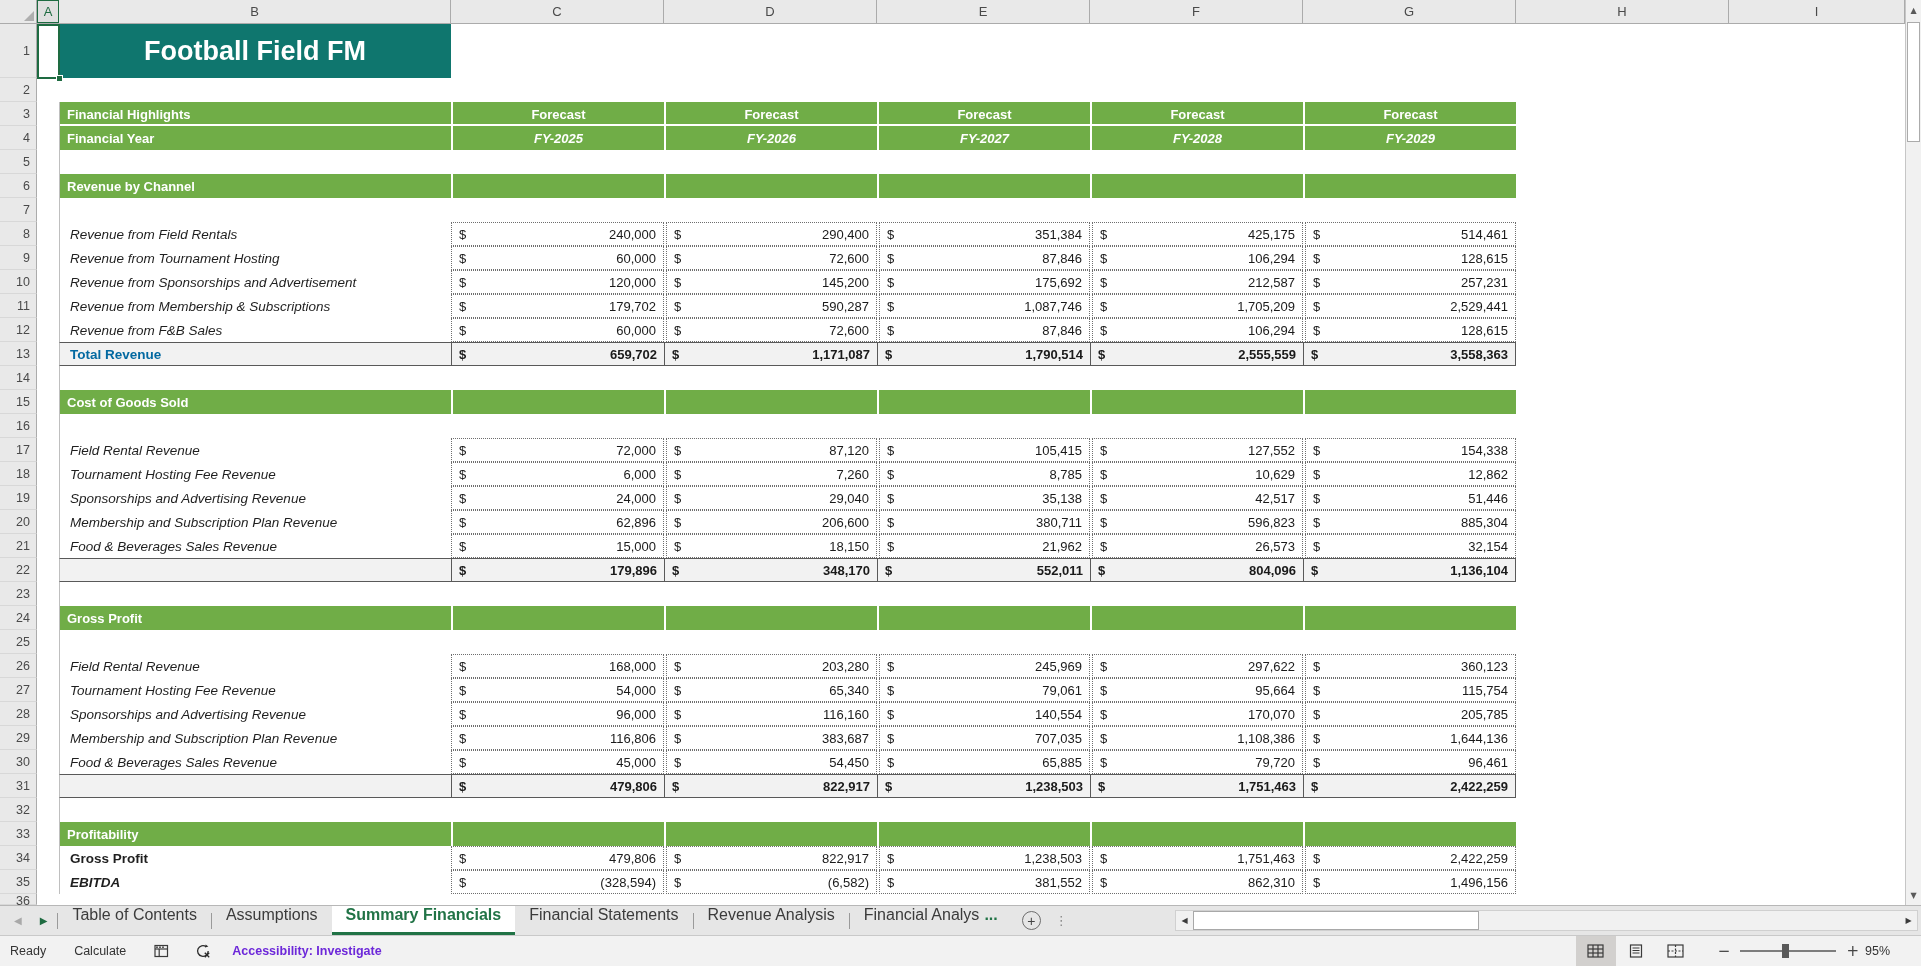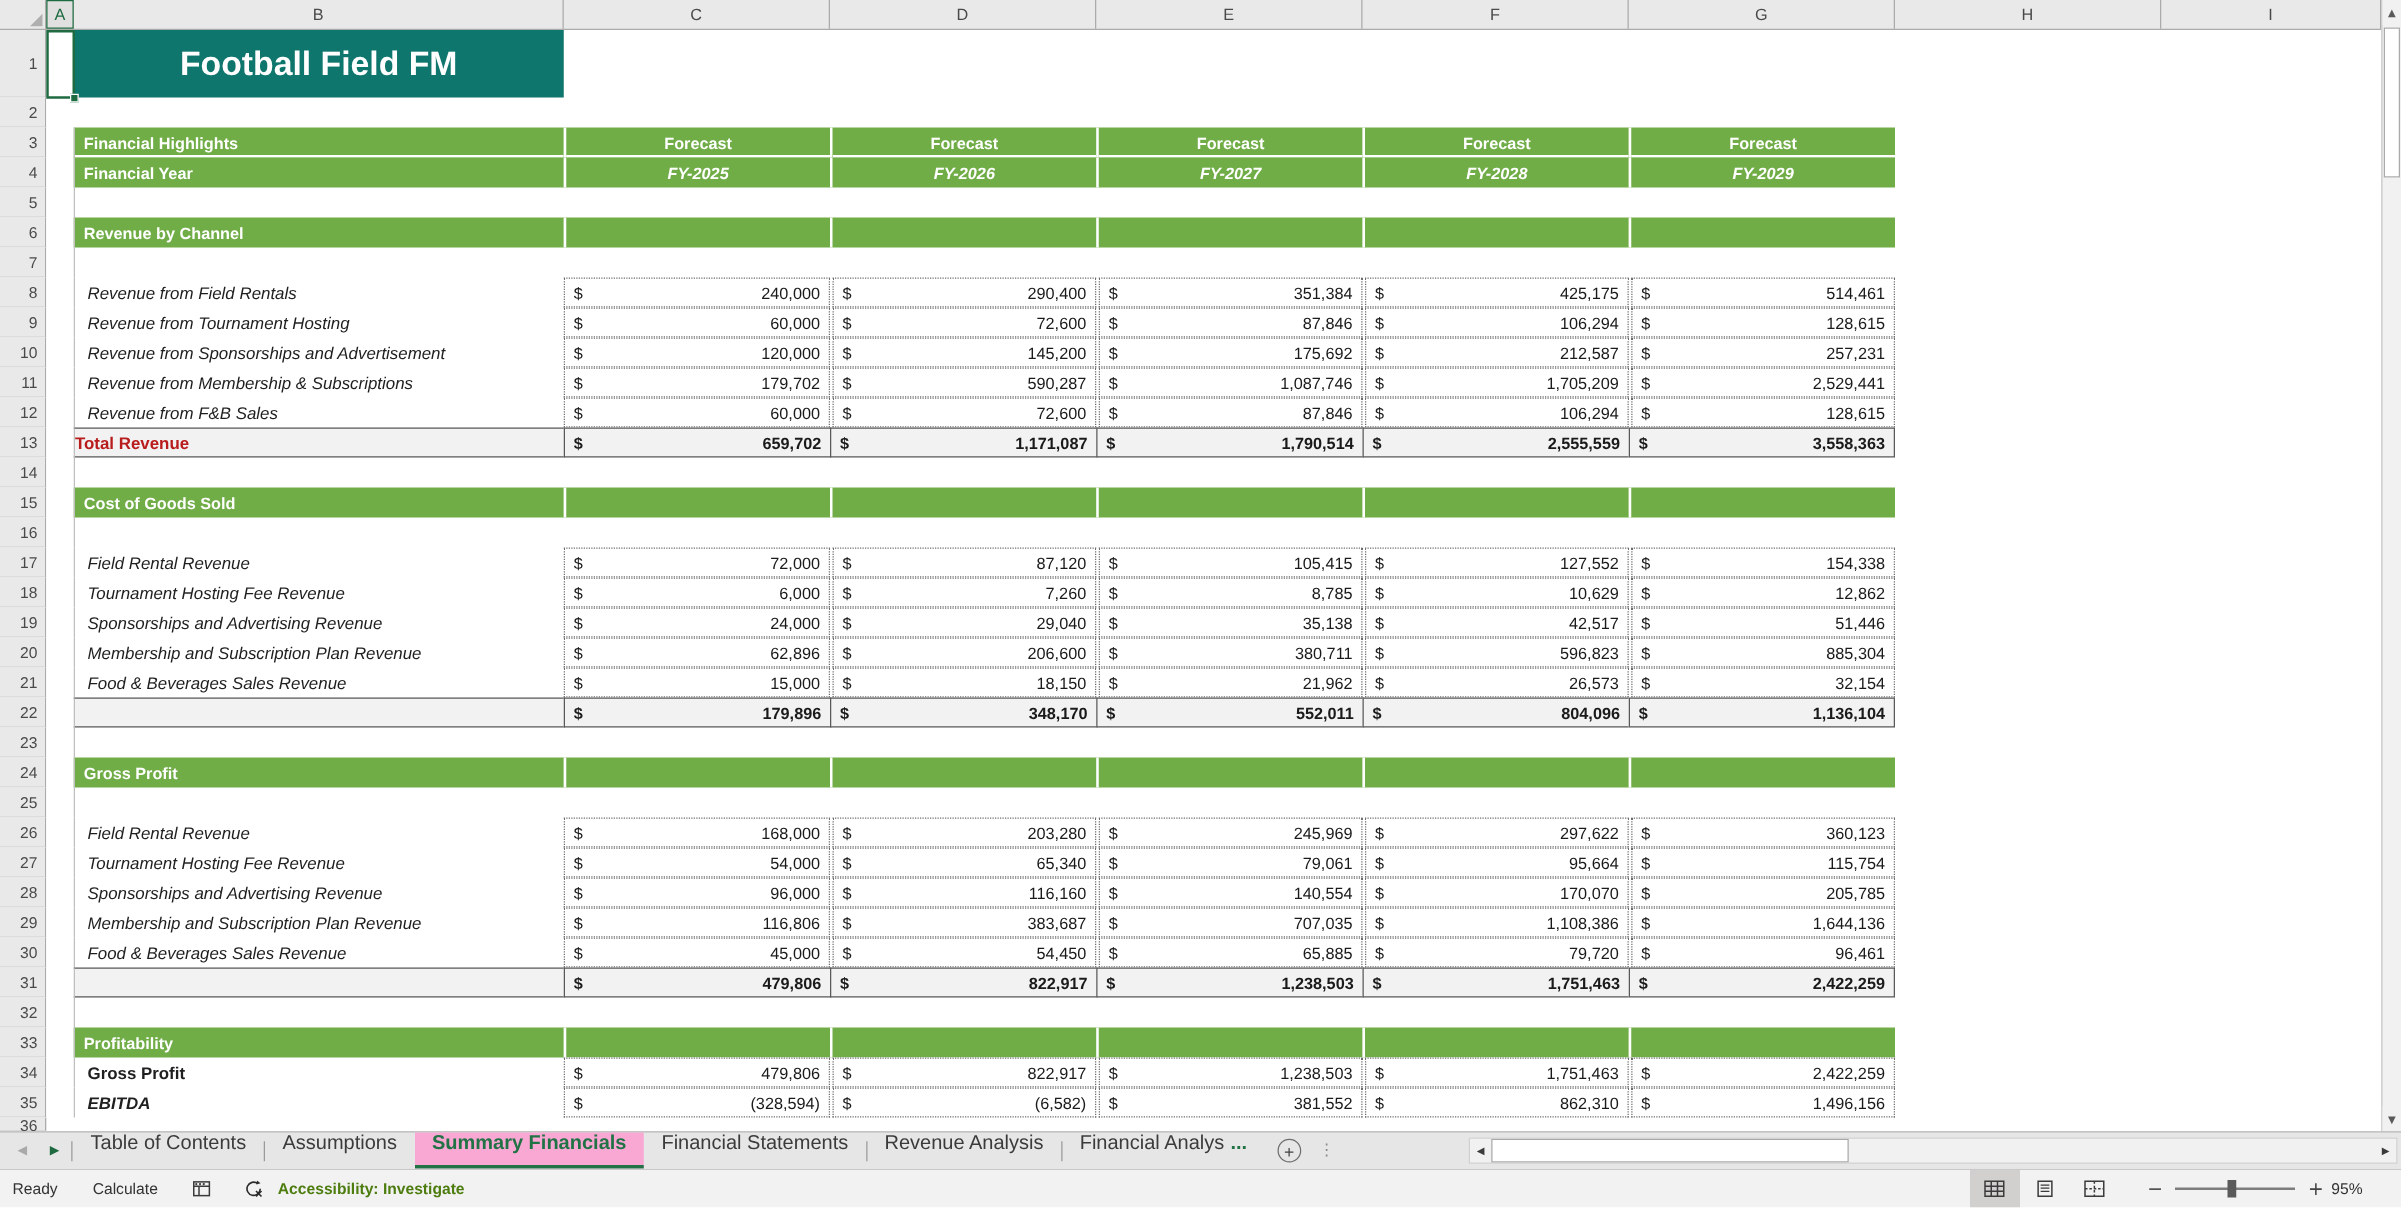--- a/index.html
+++ b/index.html
@@ -54,22 +54,22 @@
   .lbl-bold { font-style:normal; font-weight:bold; }
   .lbl-bolditalic { font-weight:bold; }
 
   
   .money { display:flex; align-items:center; justify-content:space-between; padding:0 7px;
            font-size:13px; color:#1a1a1a; background:#fff; border:1px dotted #6E6E6E; }
   .money.gap { width:211px; margin-left:2px; }
   .cur, .num { pointer-events:none; }
 
   
-  .total-lbl { display:flex; align-items:center; font-size:13.5px; font-weight:bold;
-               color:#b91c1c; background:#F2F2F2; border-top:1px solid #595959; border-bottom:1px solid #595959; }
+  .total-lbl { display:flex; align-items:center; padding-left:10px; font-size:13.5px; font-weight:bold;
+               color:#0369a1; background:#F2F2F2; border-top:1px solid #595959; border-bottom:1px solid #595959; }
   .total-m { display:flex; align-items:center; justify-content:space-between; padding:0 7px;
              font-size:13px; font-weight:bold; color:#1a1a1a; background:#F2F2F2;
              border-top:1px solid #595959; border-bottom:1px solid #595959; border-left:1px solid #595959; }
   .total-m.last { border-right:1px solid #595959; }
 
   
   #selection { position:absolute; left:37px; top:24px; width:23px; height:55px;
                border:2px solid #1E6B41; pointer-events:none; }
   #selection .fill-handle { position:absolute; right:-5px; bottom:-5px; width:7px; height:7px;
                background:#1E6B41; border:1px solid #fff; }
@@ -85,41 +85,41 @@
               border:1px solid #ABABAB; }
 
   
   #tabbar { position:absolute; left:0; top:905px; width:1921px; height:30px; background:#E6E6E6;
             border-top:1px solid #B7B7B7; display:flex; align-items:stretch; }
   .tab-nav { display:flex; align-items:center; padding:0 10px 0 14px; gap:18px; }
   .nav-arrow { font-family:"DejaVu Sans", sans-serif; font-size:10px; color:#1E6B41; cursor:default; }
   .nav-arrow.disabled { color:#A9A9A9; }
   .tab-divider { width:1px; height:16px; background:#9a9a9a; align-self:center; }
   .tab { display:flex; align-items:flex-start; padding:0 14px; font-size:16px; color:#3b3b3b; cursor:default; }
-  .tab.active { background:#f9a8d4; color:#217346; font-weight:bold;
+  .tab.active { background:#ffffff; color:#217346; font-weight:bold;
                 box-shadow: inset 0 -3px 0 #217346; }
   .tab .ellip { color:#217346; margin-left:5px; font-weight:bold; }
   .tab-extras { display:flex; align-items:center; gap:14px; padding:0 10px; }
   .add-sheet { width:19px; height:19px; border:1px solid #6d6d6d; border-radius:50%;
                display:flex; align-items:center; justify-content:center; color:#444; font-size:14px; line-height:1; }
   .dots { font-family:"DejaVu Sans", sans-serif; color:#8a8a8a; font-size:13px; }
   .hscroll { margin-left:auto; align-self:center; width:743px; height:21px; display:flex;
              align-items:stretch; background:#F1F1F1; border:1px solid #D0D0D0; margin-right:3px; }
   .hs-btn { width:17px; display:flex; align-items:center; justify-content:center;
             font-family:"DejaVu Sans", sans-serif; font-size:8px; color:#3b3b3b; }
   .hs-thumb { width:286px; background:#fff; border:1px solid #A8A8A8; }
   .hs-track { flex:1; }
 
   
   #statusbar { position:absolute; left:0; top:935px; width:1921px; height:31px; background:#F2F2F2;
                border-top:1px solid #C9C9C9; display:flex; align-items:center; font-size:12.5px;
                color:#333; padding-left:10px; }
   .sb-item { margin-right:28px; }
   .sb-icon { margin-right:26px; display:flex; align-items:center; }
-  .sb-acc { display:flex; align-items:center; gap:10px; font-weight:bold; color:#4d7c0f; }
+  .sb-acc { display:flex; align-items:center; gap:20px; font-weight:bold; color:#6d28d9; }
   .sb-right { margin-left:auto; display:flex; align-items:center; height:100%; }
   .view-btn { width:40px; height:100%; display:flex; align-items:center; justify-content:center; }
   .view-btn.active { background:#D2D0CE; }
   .zoom-out, .zoom-in { font-family:"DejaVu Sans", sans-serif; font-size:15px; color:#444;
                         margin:0 6px; cursor:default; }
   .zoom-out { margin-left:22px; }
   .zslider { position:relative; width:96px; height:18px; margin:0 4px; }
   .zslider .track { position:absolute; left:0; right:0; top:8px; height:2px; background:#7d7d7d; }
   .zslider .thumb { position:absolute; left:42px; top:2px; width:7px; height:14px; background:#5a5a5a; }
   .zoom-pct { width:42px; text-align:left; margin-right:14px; color:#333; }

